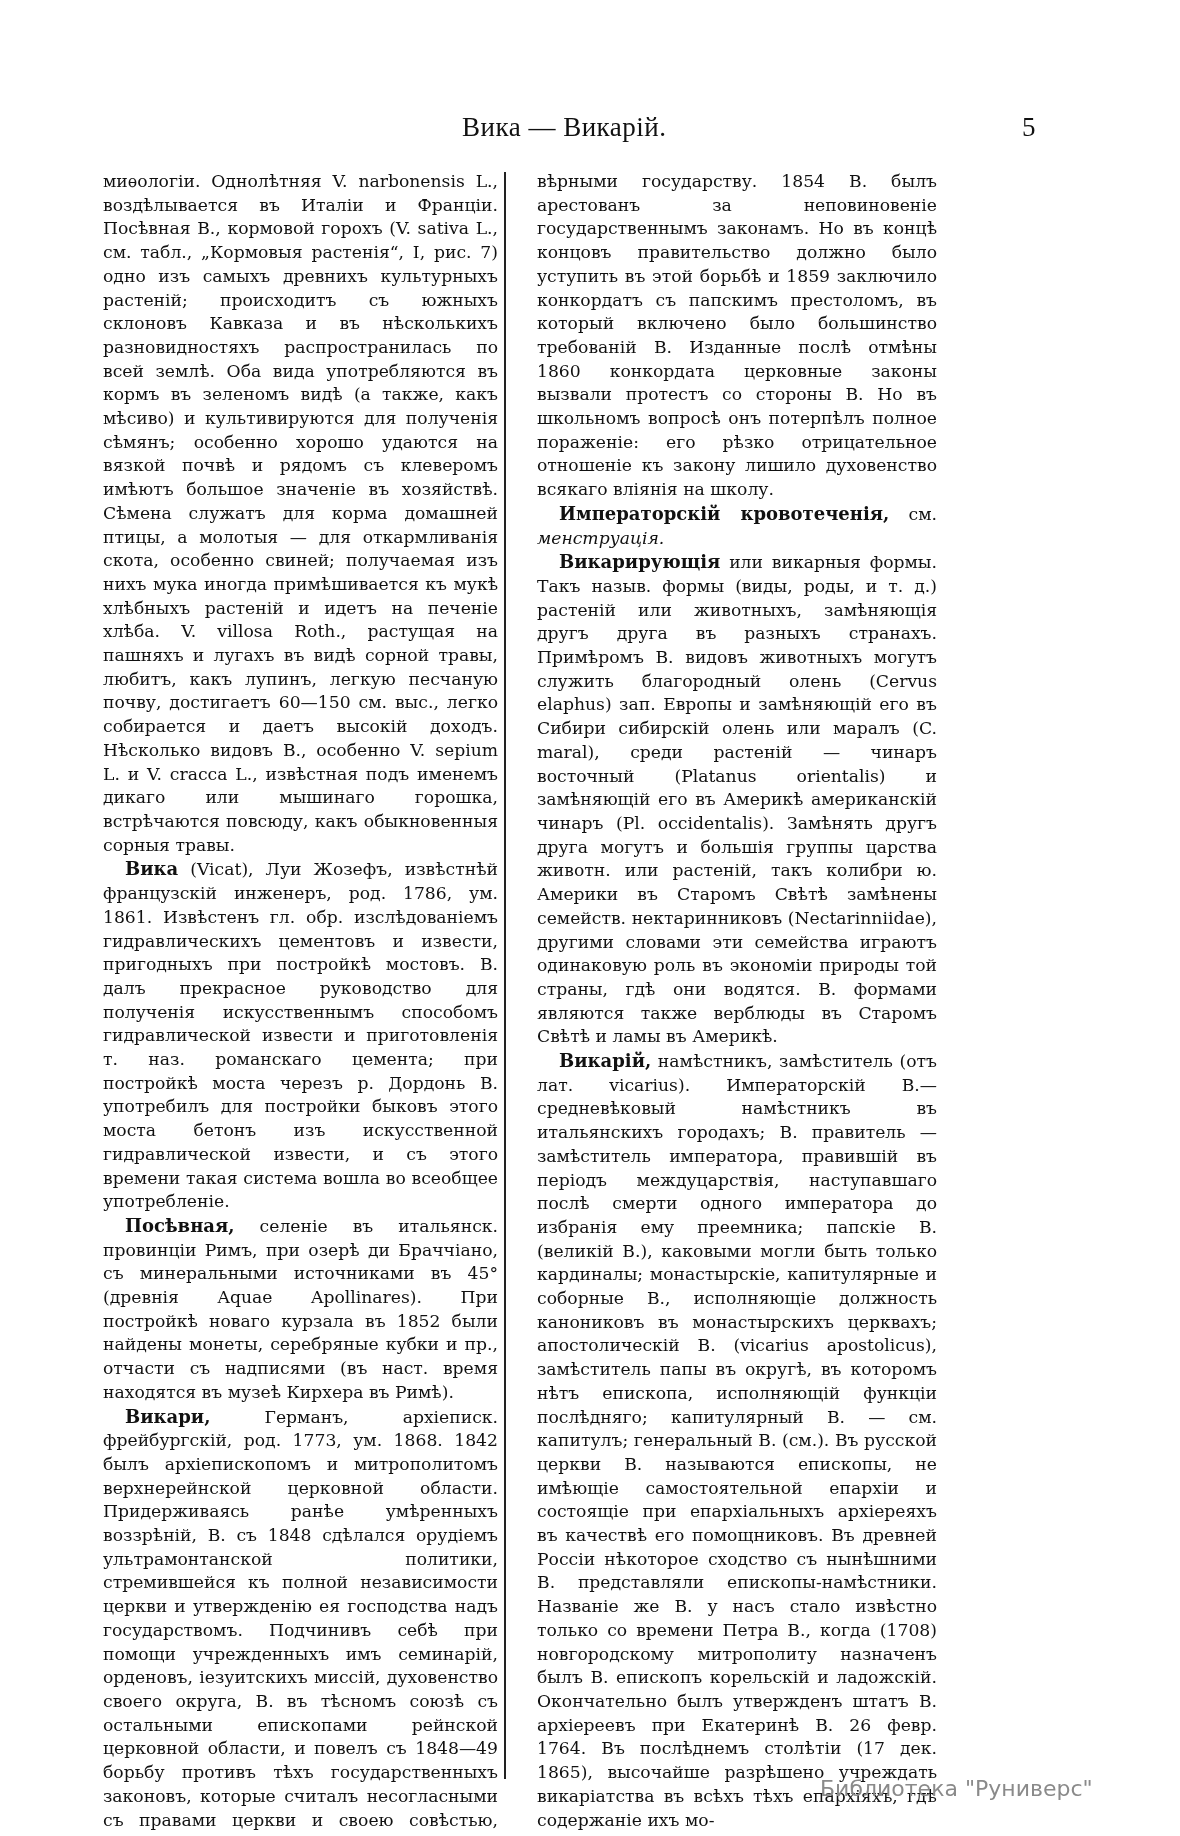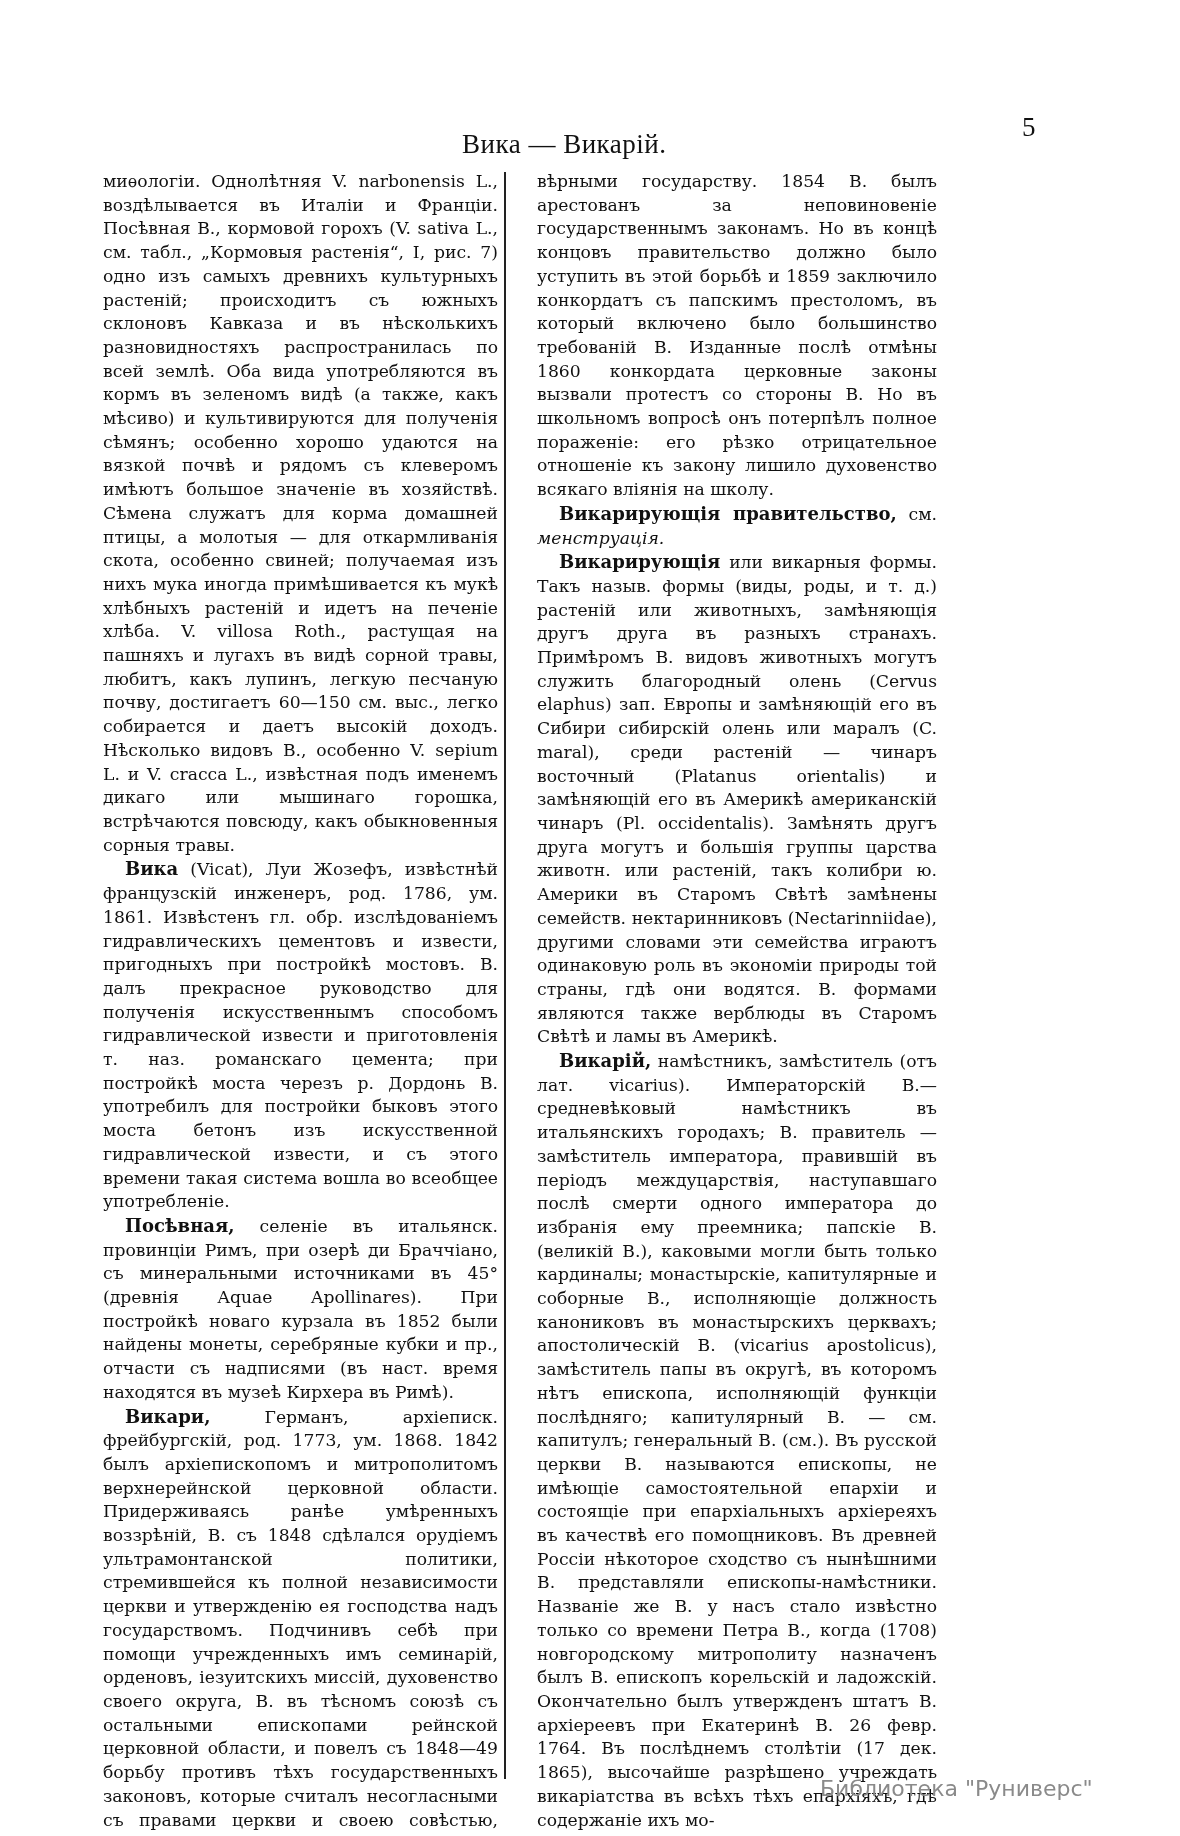--- a/index.html
+++ b/index.html
@@ -1,19 +1,19 @@
 <!DOCTYPE html>
 <html><head>
 <meta charset="utf-8">
 <style>
   html, body { margin:0; padding:0; background:#ffffff; }
   body { width:1180px; height:1836px; position:relative; overflow:hidden;
          font-family:"DejaVu Serif","Liberation Serif",serif; color:#111; }
   .header { position:absolute; top:112px; left:0; width:1180px; height:40px; }
-  .header .title { position:absolute; left:462px; top:17px; font-size:27px; letter-spacing:0.5px;
+  .header .title { position:absolute; left:462px; top:0; font-size:27px; letter-spacing:0.5px;
                    font-family:"Liberation Serif",serif; }
   .header .pagenum { position:absolute; left:1022px; top:0; font-size:27px;
                      font-family:"Liberation Serif",serif; }
   .col { position:absolute; top:170px; font-size:17.2px; line-height:23.7px;
          text-align:justify; font-family:"DejaVu Serif",serif; }
   .col-left { left:103px; width:395px; }
   .col-right { left:537px; width:400px; }
   .divider { position:absolute; left:504px; top:172px; width:1.5px; height:1607px; background:#222; }
   .col p { margin:0; text-indent:0; }
   .col p.entry { text-indent:22px; }
@@ -45,21 +45,21 @@
   </p>
 </div>
 
 <div class="divider"></div>
 
 <div class="col col-right">
   <p>
     <span>вѣрными государству. 1854 В. былъ арестованъ за неповиновеніе государственнымъ законамъ. Но въ концѣ концовъ правительство должно было уступить въ этой борьбѣ и 1859 заключило конкордатъ съ папскимъ престоломъ, въ который включено было большинство требованій В. Изданные послѣ отмѣны 1860 конкордата церковные законы вызвали протестъ со стороны В. Но въ школьномъ вопросѣ онъ потерпѣлъ полное пораженіе: его рѣзко отрицательное отношеніе къ закону лишило духовенство всякаго вліянія на школу.</span>
   </p>
   <p class="entry">
-    <span class="hw">Викарирующія правительство,</span><span> см. </span><span class="it">менструація.</span>
+    <span class="hw">Императорскій кровотеченія,</span><span> см. </span><span class="it">менструація.</span>
   </p>
   <p class="entry">
     <span class="hw">Викарирующія</span><span> или викарныя формы. Такъ назыв. формы (виды, роды, и т. д.) растеній или животныхъ, замѣняющія другъ друга въ разныхъ странахъ. Примѣромъ В. видовъ животныхъ могутъ служить благородный олень (Cervus elaphus) зап. Европы и замѣняющій его въ Сибири сибирскій олень или маралъ (C. maral), среди растеній — чинаръ восточный (Platanus orientalis) и замѣняющій его въ Америкѣ американскій чинаръ (Pl. occidentalis). Замѣнять другъ друга могутъ и большія группы царства животн. или растеній, такъ колибри ю. Америки въ Старомъ Свѣтѣ замѣнены семейств. нектаринниковъ (Nectarinniidae), другими словами эти семейства играютъ одинаковую роль въ экономіи природы той страны, гдѣ они водятся. В. формами являются также верблюды въ Старомъ Свѣтѣ и ламы въ Америкѣ.</span>
   </p>
   <p class="entry">
     <span class="hw">Викарій,</span><span> намѣстникъ, замѣститель (отъ лат. vicarius). Императорскій В.— средневѣковый намѣстникъ въ итальянскихъ городахъ; В. правитель — замѣститель императора, правившій въ періодъ междуцарствія, наступавшаго послѣ смерти одного императора до избранія ему преемника; папскіе В. (великій В.), каковыми могли быть только кардиналы; монастырскіе, капитулярные и соборные В., исполняющіе должность канониковъ въ монастырскихъ церквахъ; апостолическій В. (vicarius apostolicus), замѣститель папы въ округѣ, въ которомъ нѣтъ епископа, исполняющій функціи послѣдняго; капитулярный В. — см. капитулъ; генеральный В. (см.). Въ русской церкви В. называются епископы, не имѣющіе самостоятельной епархіи и состоящіе при епархіальныхъ архіереяхъ въ качествѣ его помощниковъ. Въ древней Россіи нѣкоторое сходство съ нынѣшними В. представляли епископы-намѣстники. Названіе же В. у насъ стало извѣстно только со времени Петра В., когда (1708) новгородскому митрополиту назначенъ былъ В. епископъ корельскій и ладожскій. Окончательно былъ утвержденъ штатъ В. архіереевъ при Екатеринѣ В. 26 февр. 1764. Въ послѣднемъ столѣтіи (17 дек. 1865), высочайше разрѣшено учреждать викаріатства въ всѣхъ тѣхъ епархіяхъ, гдѣ содержаніе ихъ мо-</span>
   </p>
 </div>
 
 <div class="watermark">Библиотека "Руниверс"</div>

